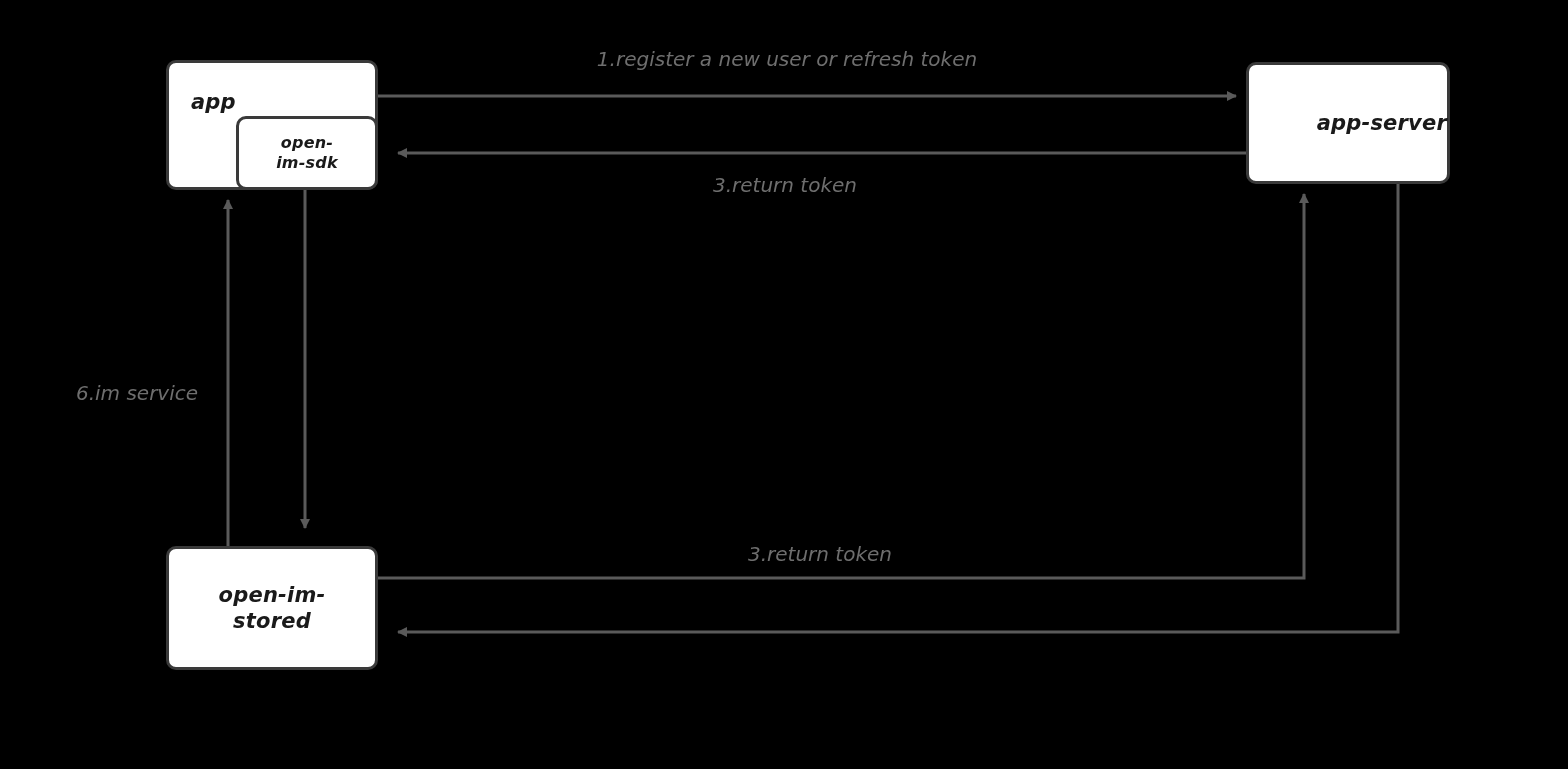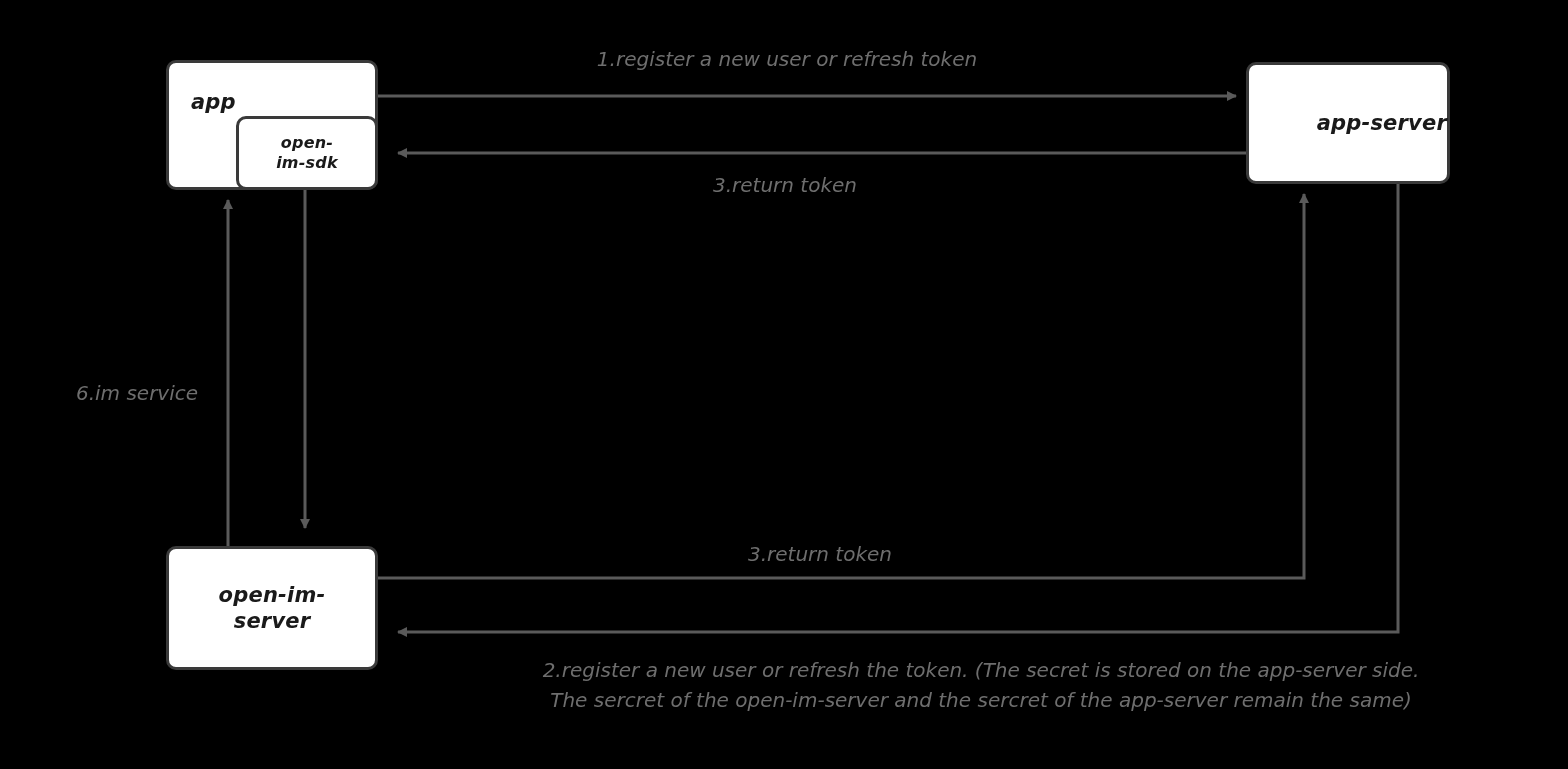--- a/index.html
+++ b/index.html
@@ -137,23 +137,21 @@
     <span class="node-label" style="white-space: pre-line;">open-
 im-sdk</span>
   </div>
 
   <div class="node" id="node-appserver">
     <span class="node-label">app-server</span>
   </div>
 
   <div class="node" id="node-imserver">
     <span class="node-label" style="white-space: pre-line;">open-im-
-server</span>
+stored</span>
   </div>
 
   <div class="edge-label" id="lbl-1">1.register a new user or refresh token</div>
   <div class="edge-label" id="lbl-4">3.return token</div>
   <div class="edge-label" id="lbl-6">6.im service</div>
   <div class="edge-label" id="lbl-3">3.return token</div>
-  <div class="edge-label" id="lbl-2">2.register a new user or refresh the token. (The secret is stored on the app-server side.
-The sercret of the open-im-server and the sercret of the app-server remain the same)</div>
 
 </div>
 
 </body></html>

